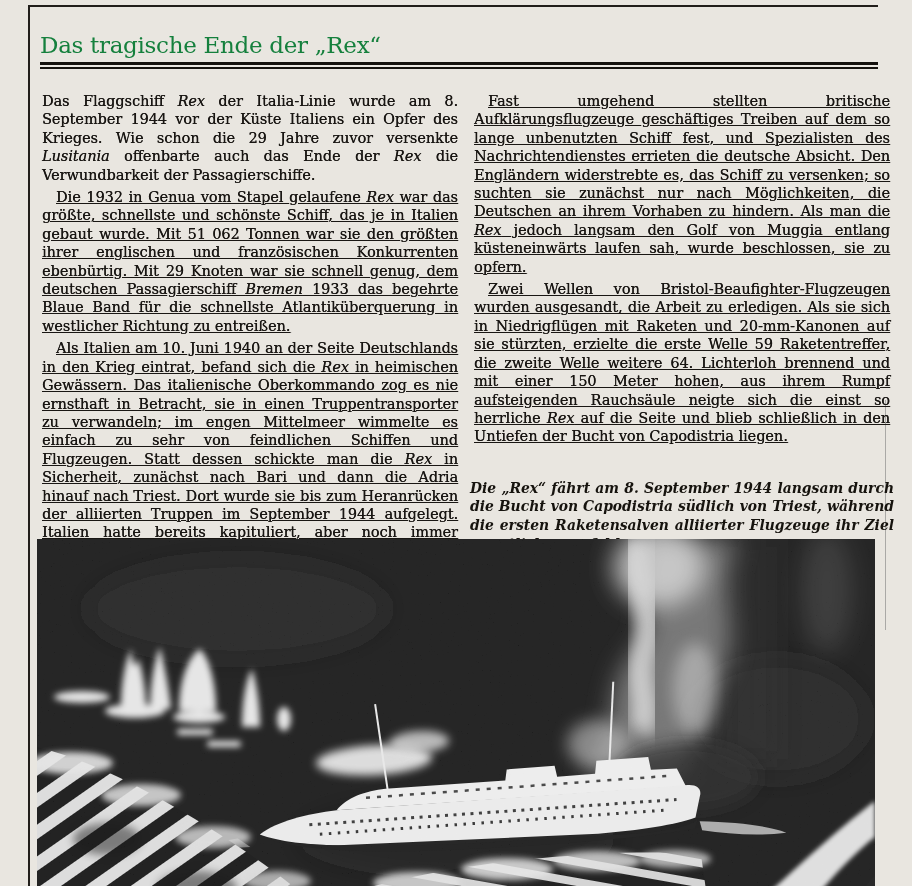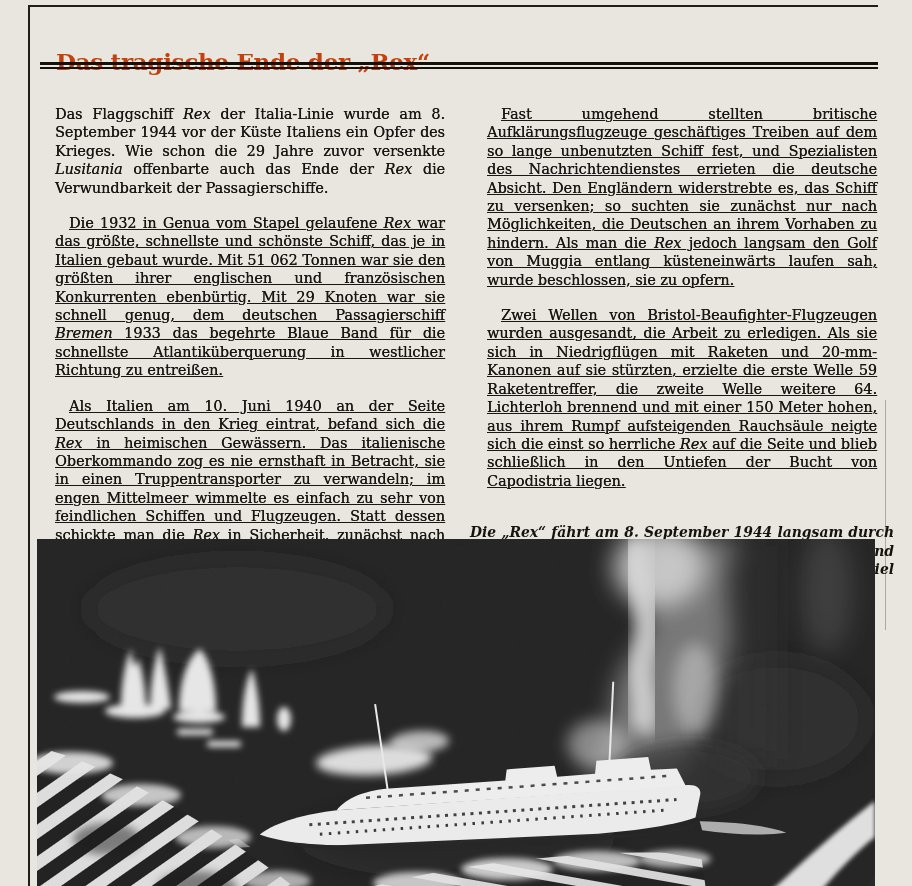--- a/index.html
+++ b/index.html
@@ -8,38 +8,38 @@
     background:#e9e6e0;
     position:relative;
     overflow:hidden;
     font-family:"DejaVu Serif", serif;
     color:#191613;
   }
   .frame-top { position:absolute; left:28px; top:5px; width:850px; height:2px; background:#211e1a; }
   .frame-left { position:absolute; left:28px; top:5px; width:2px; height:881px; background:#211e1a; }
   .frame-right { position:absolute; left:885px; top:400px; width:1px; height:230px; background:#777; opacity:.55; }
   .title {
-    position:absolute; left:40px; top:32px; margin:16px;
-    font-size:23px; font-weight:bold; letter-spacing:-0.3px; color:#c2410c;
+    position:absolute; left:40px; top:32px; margin:0;
+    font-size:23px; font-weight:normal; letter-spacing:-0.3px; color:#15803d;
     white-space:nowrap;
   }
   .title-rule {
     position:absolute; left:40px; top:62px; width:838px;
     height:2px; border-top:3px solid #14110d; border-bottom:2px solid #14110d;
   }
   .col {
     position:absolute; top:88px; width:424px;
     font-size:14.4px; line-height:18.4px;
     text-align:justify;
     text-shadow:0.25px 0 0 currentColor;
     hyphens:auto;
   }
   .col-left { left:38px; }
   .col-right { left:470px; }
-  .para { margin:17px; }
+  .para { margin:4px; }
   .indent { text-indent:14px;text-decoration:underline; }
   .it { font-style:italic; }
   .caption {
     margin:33px 0 0 0;
     font-style:italic; font-weight:bold;
     font-size:13.9px; line-height:18.6px;
     text-align:justify;
     text-shadow:none;
     color:#16130e;
   }

